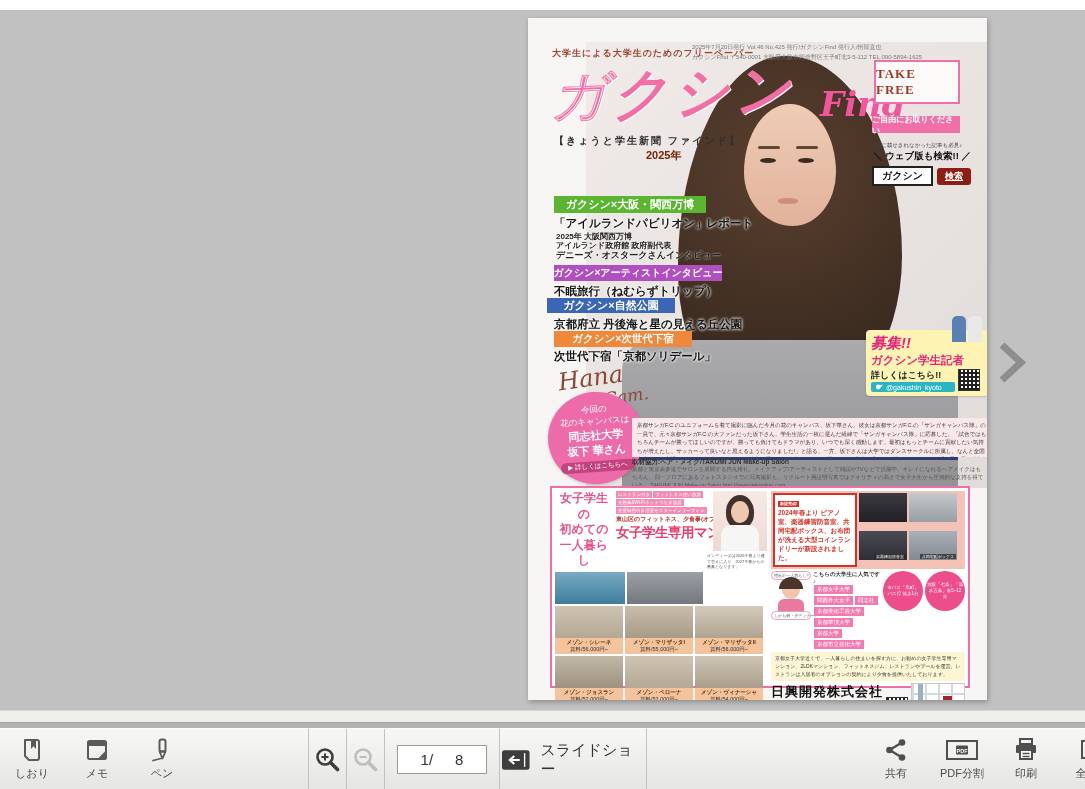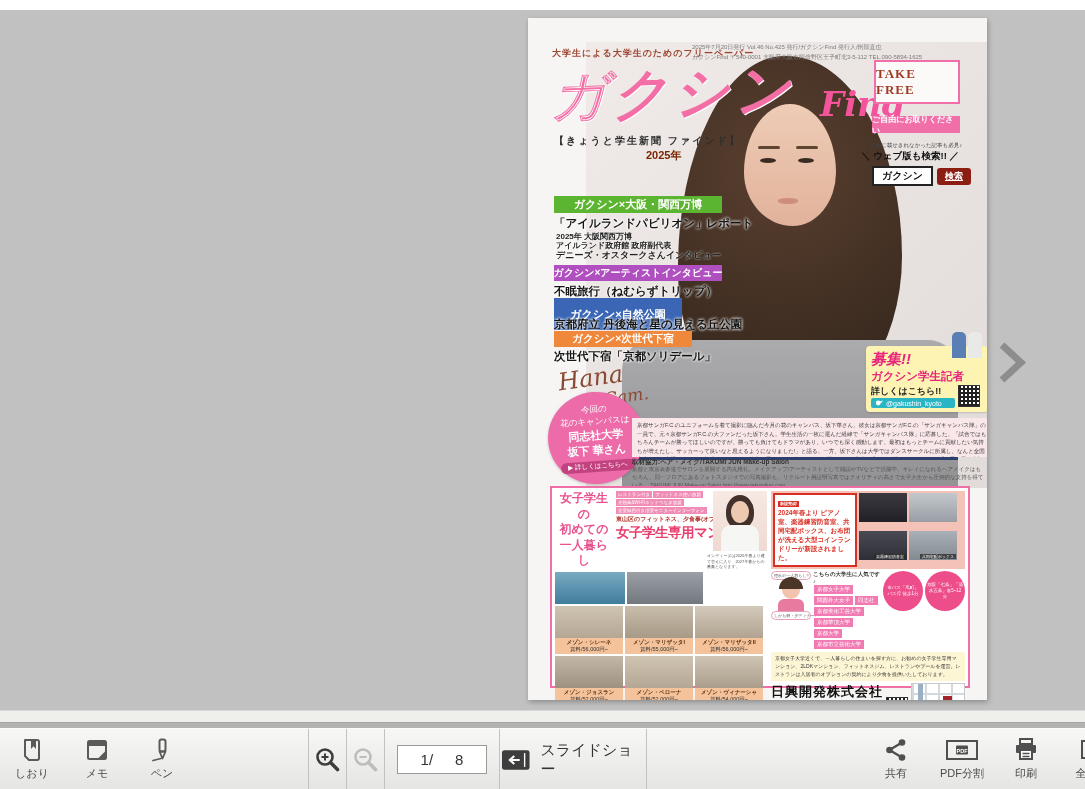--- a/index.html
+++ b/index.html
@@ -41,21 +41,21 @@
   .title-jp{font-size:56px;font-weight:bold;font-style:italic;color:#f46ea6;letter-spacing:4px;transform:rotate(-2deg);
             text-shadow:1px 1px 0 #fff;}
   .title-en{font-family:"DejaVu Serif","Liberation Serif",serif;font-style:italic;font-weight:bold;font-size:34px;color:#f4549c;}
   .subtitle{font-size:10px;font-weight:bold;letter-spacing:2px;color:#2e2e2e;}
   .issue-year{font-size:11px;font-weight:bold;color:#7a2400;}
   .issue{font-size:40px;font-weight:900;color:#7a2400;letter-spacing:-1px;}
   .takefree{width:82px;height:40px;border:2px solid #f06fa8;background:#fcfaf8;display:flex;align-items:center;justify-content:center;}
   .takefree span{font-family:"Liberation Serif","DejaVu Serif",serif;font-weight:bold;font-size:13px;color:#9e3a24;letter-spacing:1px;}
   .takenote{width:88px;height:17px;background:#f06fa8;color:#fff;font-size:8px;font-weight:bold;display:flex;align-items:center;justify-content:center;}
   .webnote{width:104px;font-size:5.5px;color:#444;text-align:center;}
-  .websearch{width:110px;font-size:9.5px;font-weight:bold;color:#101010;text-align:left;}
+  .websearch{width:110px;font-size:9.5px;font-weight:bold;color:#101010;text-align:right;}
   .search-row{display:flex;align-items:center;}
   .search-word{border:2px solid #222;background:#fff;font-size:10px;font-weight:bold;padding:1px 8px;color:#111;}
   .search-btn{background:#8c1d12;color:#fff;font-size:9px;font-weight:bold;padding:2px 8px;border-radius:3px;margin-left:4px;text-decoration:underline;}
   .banner{color:#fff;font-weight:bold;display:flex;align-items:center;justify-content:center;white-space:nowrap;}
   .feat-main{font-size:11.5px;font-weight:bold;color:#141414;text-shadow:0 0 3px #fff,0 0 3px #fff;white-space:nowrap;}
   .feat-small{font-size:8px;font-weight:bold;color:#222;text-shadow:0 0 2px #fff;white-space:nowrap;}
   .recruit-box{width:112px;background:#fdf4b4;border-radius:4px;padding:4px 5px;box-shadow:0 1px 2px rgba(0,0,0,.15);}
   .recruit-l1{font-size:15px;font-weight:900;font-style:italic;color:#e8257c;}
   .recruit-l2{font-size:11.5px;font-weight:900;color:#e8257c;white-space:nowrap;}
   .recruit-l3{font-size:9px;font-weight:bold;color:#222;}
@@ -141,36 +141,36 @@
         <span>TAKE FREE</span>
       </div>
       <div class="abs takenote" style="left:344px;top:98px;">ご自由にお取りください</div>
       <div class="abs webnote" style="left:336px;top:124px;">誌面に載せきれなかった記事も必見♪</div>
       <div class="abs websearch" style="left:333px;top:132px;">＼ ウェブ版も検索!! ／</div>
       <div class="abs search-row" style="left:344px;top:148px;">
         <span class="search-word">ガクシン</span>
         <span class="search-btn">検索</span>
       </div>
 
-      <div class="abs banner" style="left: 26px; top: 178px; width: 168px; height: 17px; font-size: 11px; background-color: rgb(92, 181, 49);">ガクシン×大阪・関西万博</div>
+      <div class="abs banner" style="left: 26px; top: 178px; width: 152px; height: 17px; font-size: 11px; background-color: rgb(92, 181, 49);">ガクシン×大阪・関西万博</div>
       <div class="abs feat-main" style="left:26px;top:198px;">「アイルランドパビリオン」レポート</div>
       <div class="abs feat-small" style="left:28px;top:213px;">2025年 大阪関西万博</div>
       <div class="abs feat-small" style="left:28px;top:222px;">アイルランド政府館 政府副代表</div>
       <div class="abs feat-small" style="left:28px;top:231px;font-size:9px;">デニーズ・オスタークさんインタビュー</div>
 
       <div class="abs banner" style="left: 26px; top: 247px; width: 168px; height: 16px; font-size: 10px; background-color: rgb(176, 80, 192);">ガクシン×アーティストインタビュー</div>
       <div class="abs feat-main" style="left:26px;top:266px;">不眠旅行（ねむらずトリップ）</div>
 
-      <div class="abs banner" style="left: 26px; top: 280px; width: 128px; height: 32px; font-size: 11px; background-color: rgb(58, 102, 181); text-align: right;">ガクシン×自然公園</div>
+      <div class="abs banner" style="left: 19px; top: 280px; width: 128px; height: 15px; font-size: 11px; background-color: rgb(58, 102, 181); text-align: right;">ガクシン×自然公園</div>
       <div class="abs feat-main" style="left:26px;top:299px;">京都府立 丹後海と星の見える丘公園</div>
 
       <div class="abs banner" style="left: 26px; top: 313px; width: 138px; height: 16px; font-size: 10.5px; background-color: rgb(240, 136, 60);">ガクシン×次世代下宿</div>
       <div class="abs feat-main" style="left:26px;top:331px;">次世代下宿「京都ソリデール」</div>
 
-      <div class="abs" style="left:338px;top:328px;">
+      <div class="abs" style="left:338px;top:312px;">
         <div style="position:absolute;right:6px;top:-14px;display:flex;gap:2px;">
           <div style="width:14px;height:26px;background:#5a7fb5;border-radius:5px 5px 0 0;"></div>
           <div style="width:14px;height:26px;background:#e9e9e7;border-radius:5px 5px 0 0;"></div>
         </div>
         <div class="recruit-box">
           <div class="recruit-l1">募集!!</div>
           <div class="recruit-l2">ガクシン学生記者</div>
           <div style="display:flex;align-items:flex-start;gap:3px;margin-top:1px;">
             <div>
               <div class="recruit-l3">詳しくはこちら!!</div>

